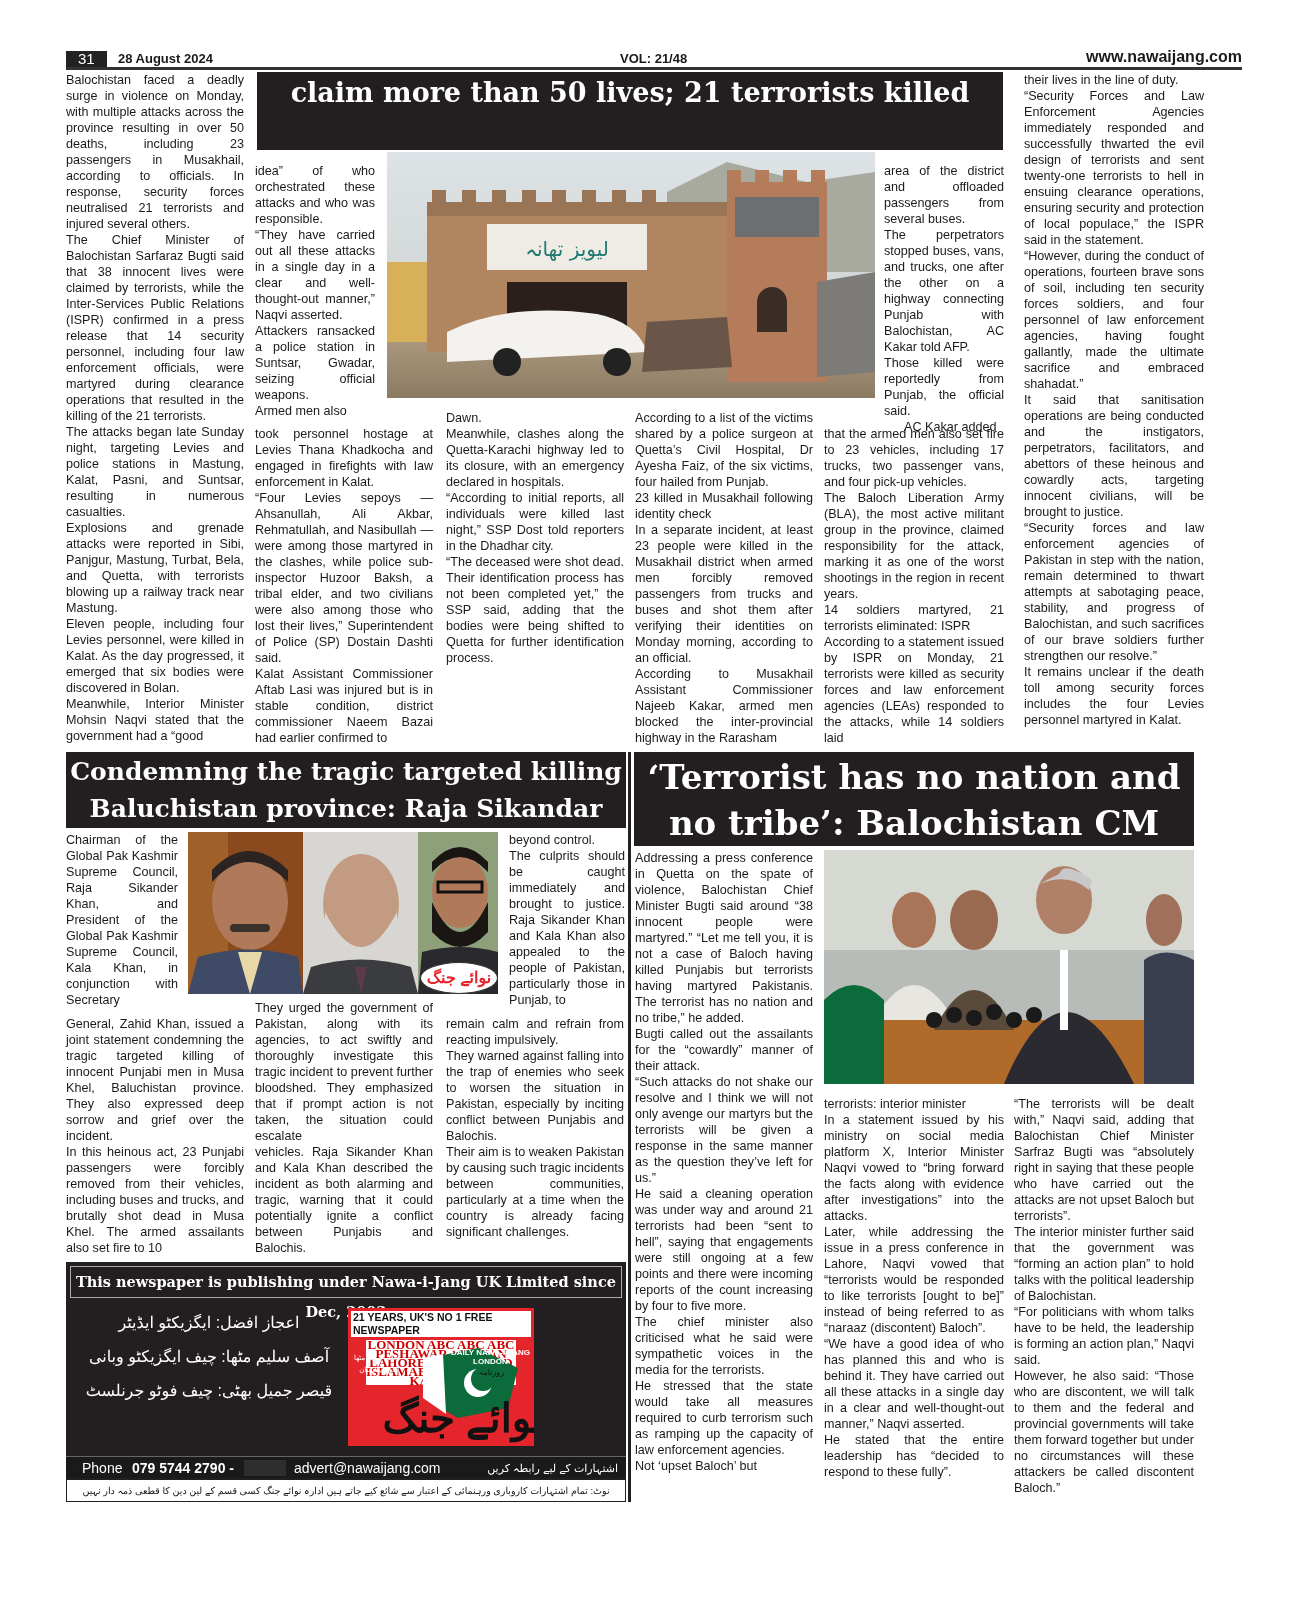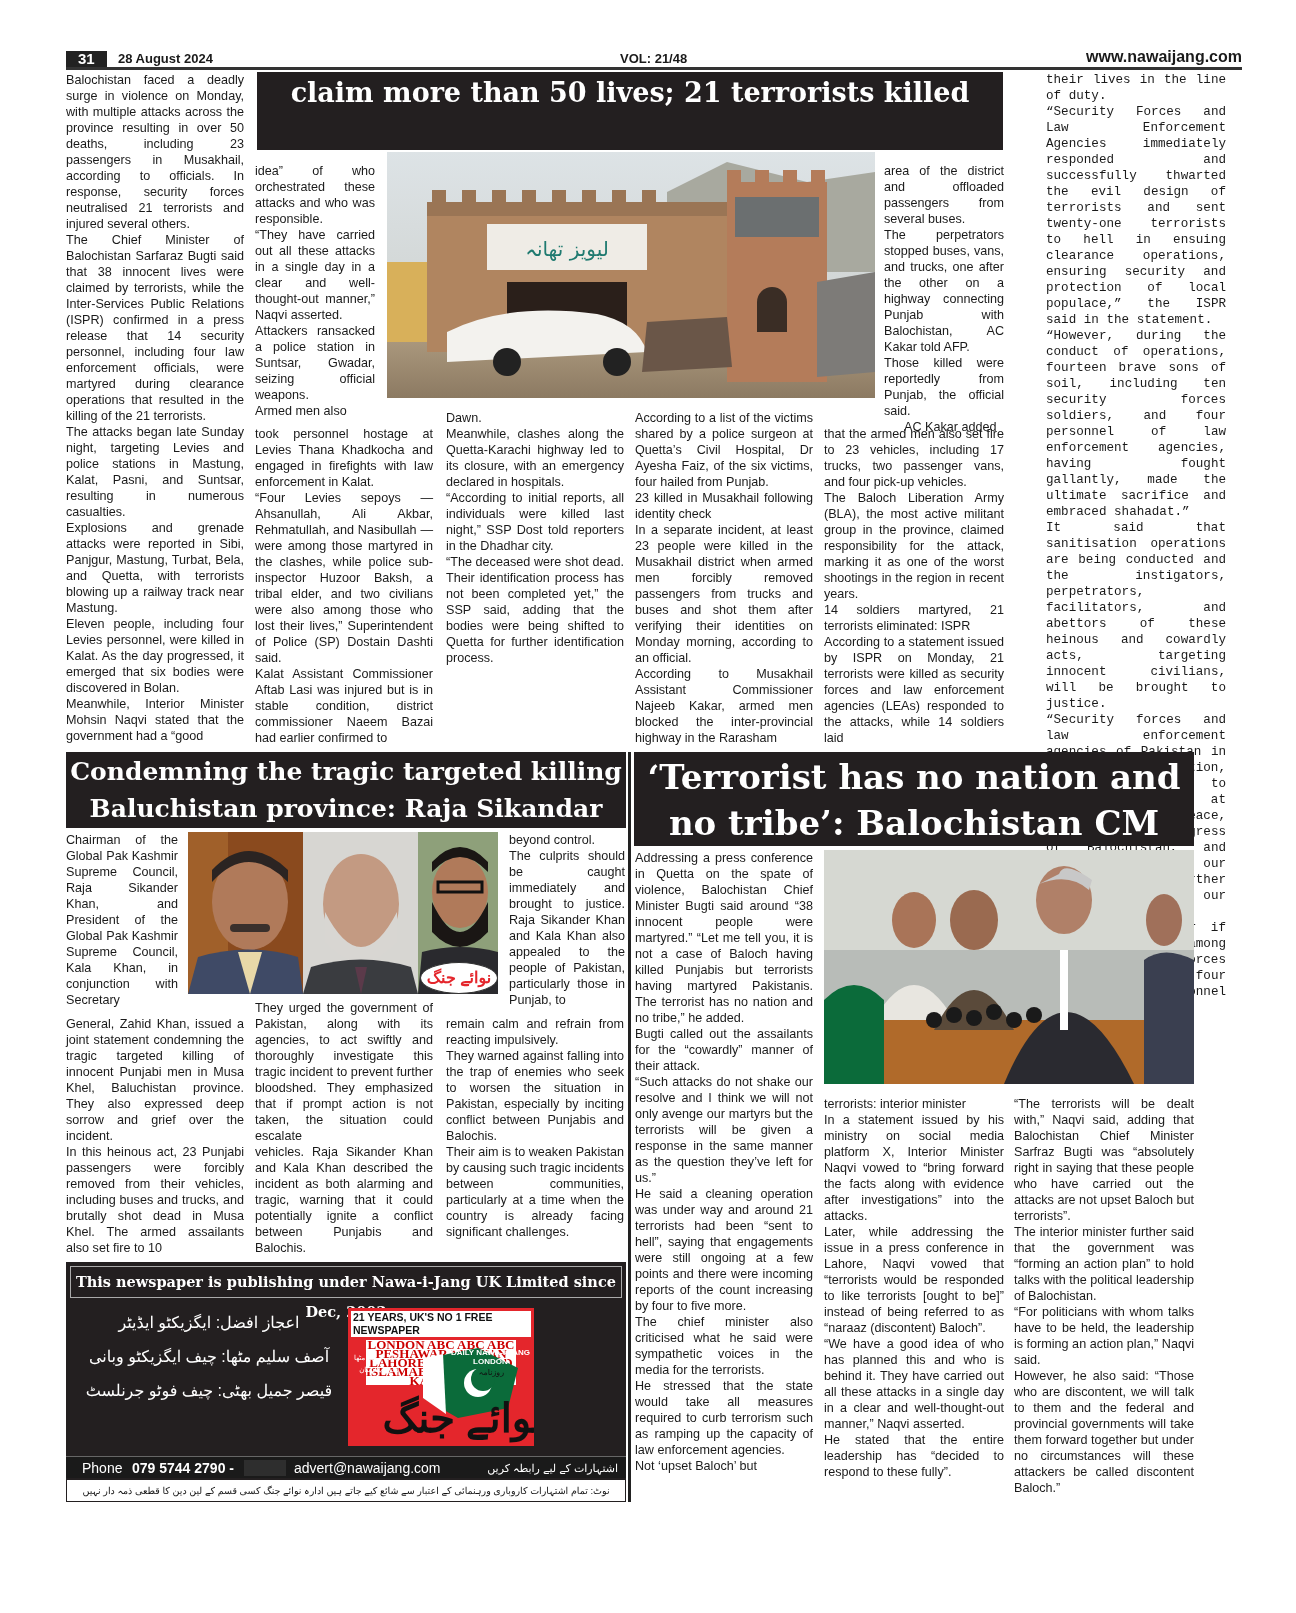--- a/index.html
+++ b/index.html
@@ -4,21 +4,21 @@
 <style>
   * { box-sizing: border-box; margin: 0; padding: 0; }
   html, body { width: 1296px; height: 1613px; background: #ffffff; overflow: hidden; }
   body { font-family: "Liberation Sans", sans-serif; color: #1a1a1a; position: relative; }
   .abs { position: absolute; }
   .col { position: absolute; font-size: 12.6px; line-height: 16px; text-align: justify; }
   .col p { margin: 0; }
   .head-serif { font-family: "DejaVu Serif", "Liberation Serif", serif; font-weight: bold; color: #fff; text-align: center; }
   
   .masthead { position: absolute; left: 66px; top: 48px; width: 1176px; height: 22px; border-bottom: 3px solid #333; }
-  .pgnum { position: absolute; left: 0; top: 3px; background: #222; color: #fff; font-weight: bold; font-size: 15px; padding: 0 12px; height: 16px; line-height: 16px; }
+  .pgnum { position: absolute; left: 0; top: 3px; background: #222; color: #fff; font-weight: normal; font-size: 15px; padding: 0 12px; height: 16px; line-height: 16px; }
   .date { position: absolute; left: 52px; top: 3px; font-weight: bold; font-size: 13px; }
   .vol { position: absolute; left: 554px; top: 3px; font-weight: bold; font-size: 13px; }
   .site { position: absolute; right: 0; top: 0; font-weight: bold; font-size: 16px; }
   .banner { position: absolute; background: #231f20; }
   .photo { position: absolute; overflow: hidden; }
   .subhead { font-weight: normal; }
   .vrule { position: absolute; background: #222; }
 </style>
 </head>
 <body>
@@ -125,21 +125,21 @@
   <p>Those killed were reportedly from Punjab, the official said.</p>
   <p style="padding-left:20px;">AC Kakar added</p>
 </div>
 <div class="col" style="left:824px; top:426px; width:180px;">
   <p>that the armed men also set fire to 23 vehicles, including 17 trucks, two passenger vans, and four pick-up vehicles.</p>
   <p>The Baloch Liberation Army (BLA), the most active militant group in the province, claimed responsibility for the attack, marking it as one of the worst shootings in the region in recent years.</p>
   <p class="subhead">14 soldiers martyred, 21 terrorists eliminated: ISPR</p>
   <p>According to a statement issued by ISPR on Monday, 21 terrorists were killed as security forces and law enforcement agencies (LEAs) responded to the attacks, while 14 soldiers laid</p>
 </div>
 
-<div class="col" style="left:1046px; top:72px; width:180px;font-family:Liberation Mono, monospace;">
+<div class="col" style="left:1024px; top:72px; width:180px;">
   <p>their lives in the line of duty.</p>
   <p>“Security Forces and Law Enforcement Agencies immediately responded and successfully thwarted the evil design of terrorists and sent twenty-one terrorists to hell in ensuing clearance operations, ensuring security and protection of local populace,” the ISPR said in the statement.</p>
   <p>“However, during the conduct of operations, fourteen brave sons of soil, including ten security forces soldiers, and four personnel of law enforcement agencies, having fought gallantly, made the ultimate sacrifice and embraced shahadat.”</p>
   <p>It said that sanitisation operations are being conducted and the instigators, perpetrators, facilitators, and abettors of these heinous and cowardly acts, targeting innocent civilians, will be brought to justice.</p>
   <p>“Security forces and law enforcement agencies of Pakistan in step with the nation, remain determined to thwart attempts at sabotaging peace, stability, and progress of Balochistan, and such sacrifices of our brave soldiers further strengthen our resolve.”</p>
   <p>It remains unclear if the death toll among security forces includes the four Levies personnel martyred in Kalat.</p>
 </div>
 
 <div class="banner" style="left:66px; top:752px; width:560px; height:76px;">
   <div class="head-serif" style="font-size:25px; line-height:37px; padding-top:1px;">

